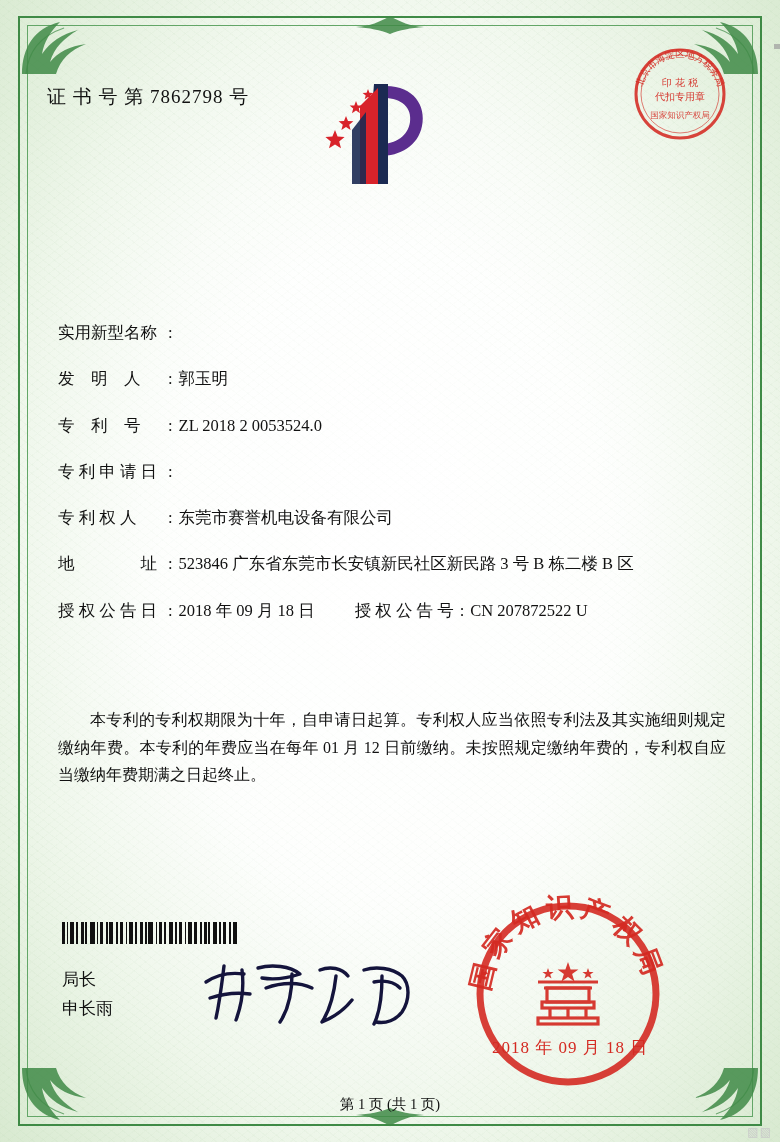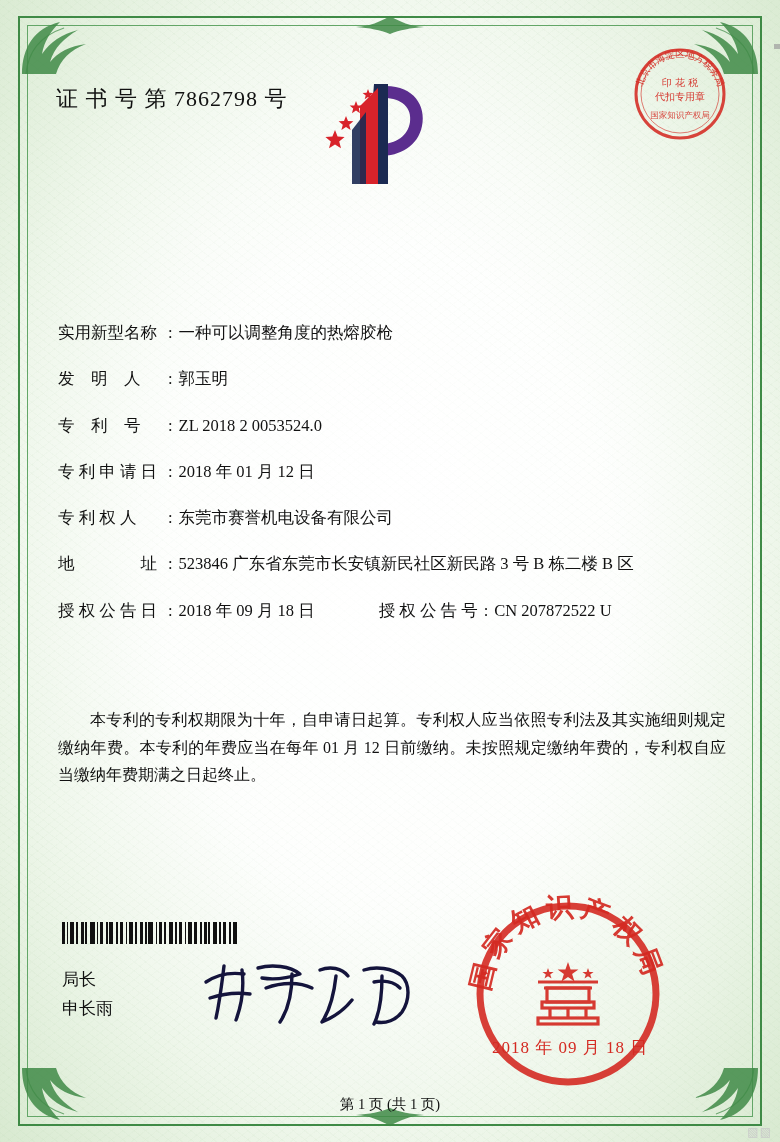--- a/index.html
+++ b/index.html
@@ -71,23 +71,23 @@
     left: 50%; bottom: 14px;
     transform: translateX(-50%) scaleY(-1);
     width: 120px; height: 22px;
     color: #3f8a46;
   }
   .edge-top-orn svg, .edge-bottom-orn svg { width:100%; height:100%; display:block; }
 
   
   .cert-no {
     position: absolute;
-    left: 56px;
+    left: 47px;
     top: 84px;
-    font-size: 22px;
+    font-size: 19px;
     letter-spacing: 1px;
     color: #111;
     font-family: "Liberation Serif", serif;
   }
 
   
   .logo {
     position: absolute;
     left: 322px;
     top: 78px;
@@ -146,21 +146,21 @@
   .field-value {
     flex: 1 1 auto;
   }
   .field-value.wrap { max-width: 520px; }
   .field-row.two-col { justify-content: flex-start; }
   .inline-group {
     display: flex;
     align-items: baseline;
   }
   .inline-group.second {
-    margin-left: 64px;
+    margin-left: 40px;
   }
 
   
   .body-text {
     position: absolute;
     left: 58px;
     top: 706px;
     width: 668px;
     font-size: 16px;
     line-height: 1.72;
@@ -340,36 +340,34 @@
       <text x="56" y="62" text-anchor="middle" font-family="'DejaVu Serif', serif" font-size="10" fill="#d42a22" opacity="0.92">代扣专用章</text>
       <text x="56" y="80" text-anchor="middle" font-family="'DejaVu Serif', serif" font-size="8.5" fill="#d42a22" opacity="0.85">国家知识产权局</text>
     </svg>
   </div>
 
 
   <div class="fields">
     <div class="field-row">
       <span class="field-label">实用新型名称</span>
       <span class="field-colon">:</span>
-      <span class="field-value">一种可以调整角度的热熔胶枪</span>
     </div>
     <div class="field-row">
       <span class="field-label">发　明　人</span>
       <span class="field-colon">:</span>
       <span class="field-value">郭玉明</span>
     </div>
     <div class="field-row">
       <span class="field-label">专　利　号</span>
       <span class="field-colon">:</span>
       <span class="field-value">ZL 2018 2 0053524.0</span>
     </div>
     <div class="field-row">
       <span class="field-label">专 利 申 请 日</span>
       <span class="field-colon">:</span>
-      <span class="field-value">2018 年 01 月 12 日</span>
     </div>
     <div class="field-row">
       <span class="field-label">专 利 权 人</span>
       <span class="field-colon">:</span>
       <span class="field-value">东莞市赛誉机电设备有限公司</span>
     </div>
     <div class="field-row">
       <span class="field-label">地　　　　址</span>
       <span class="field-colon">:</span>
       <span class="field-value wrap">523846 广东省东莞市长安镇新民社区新民路 3 号 B 栋二楼 B 区</span>

